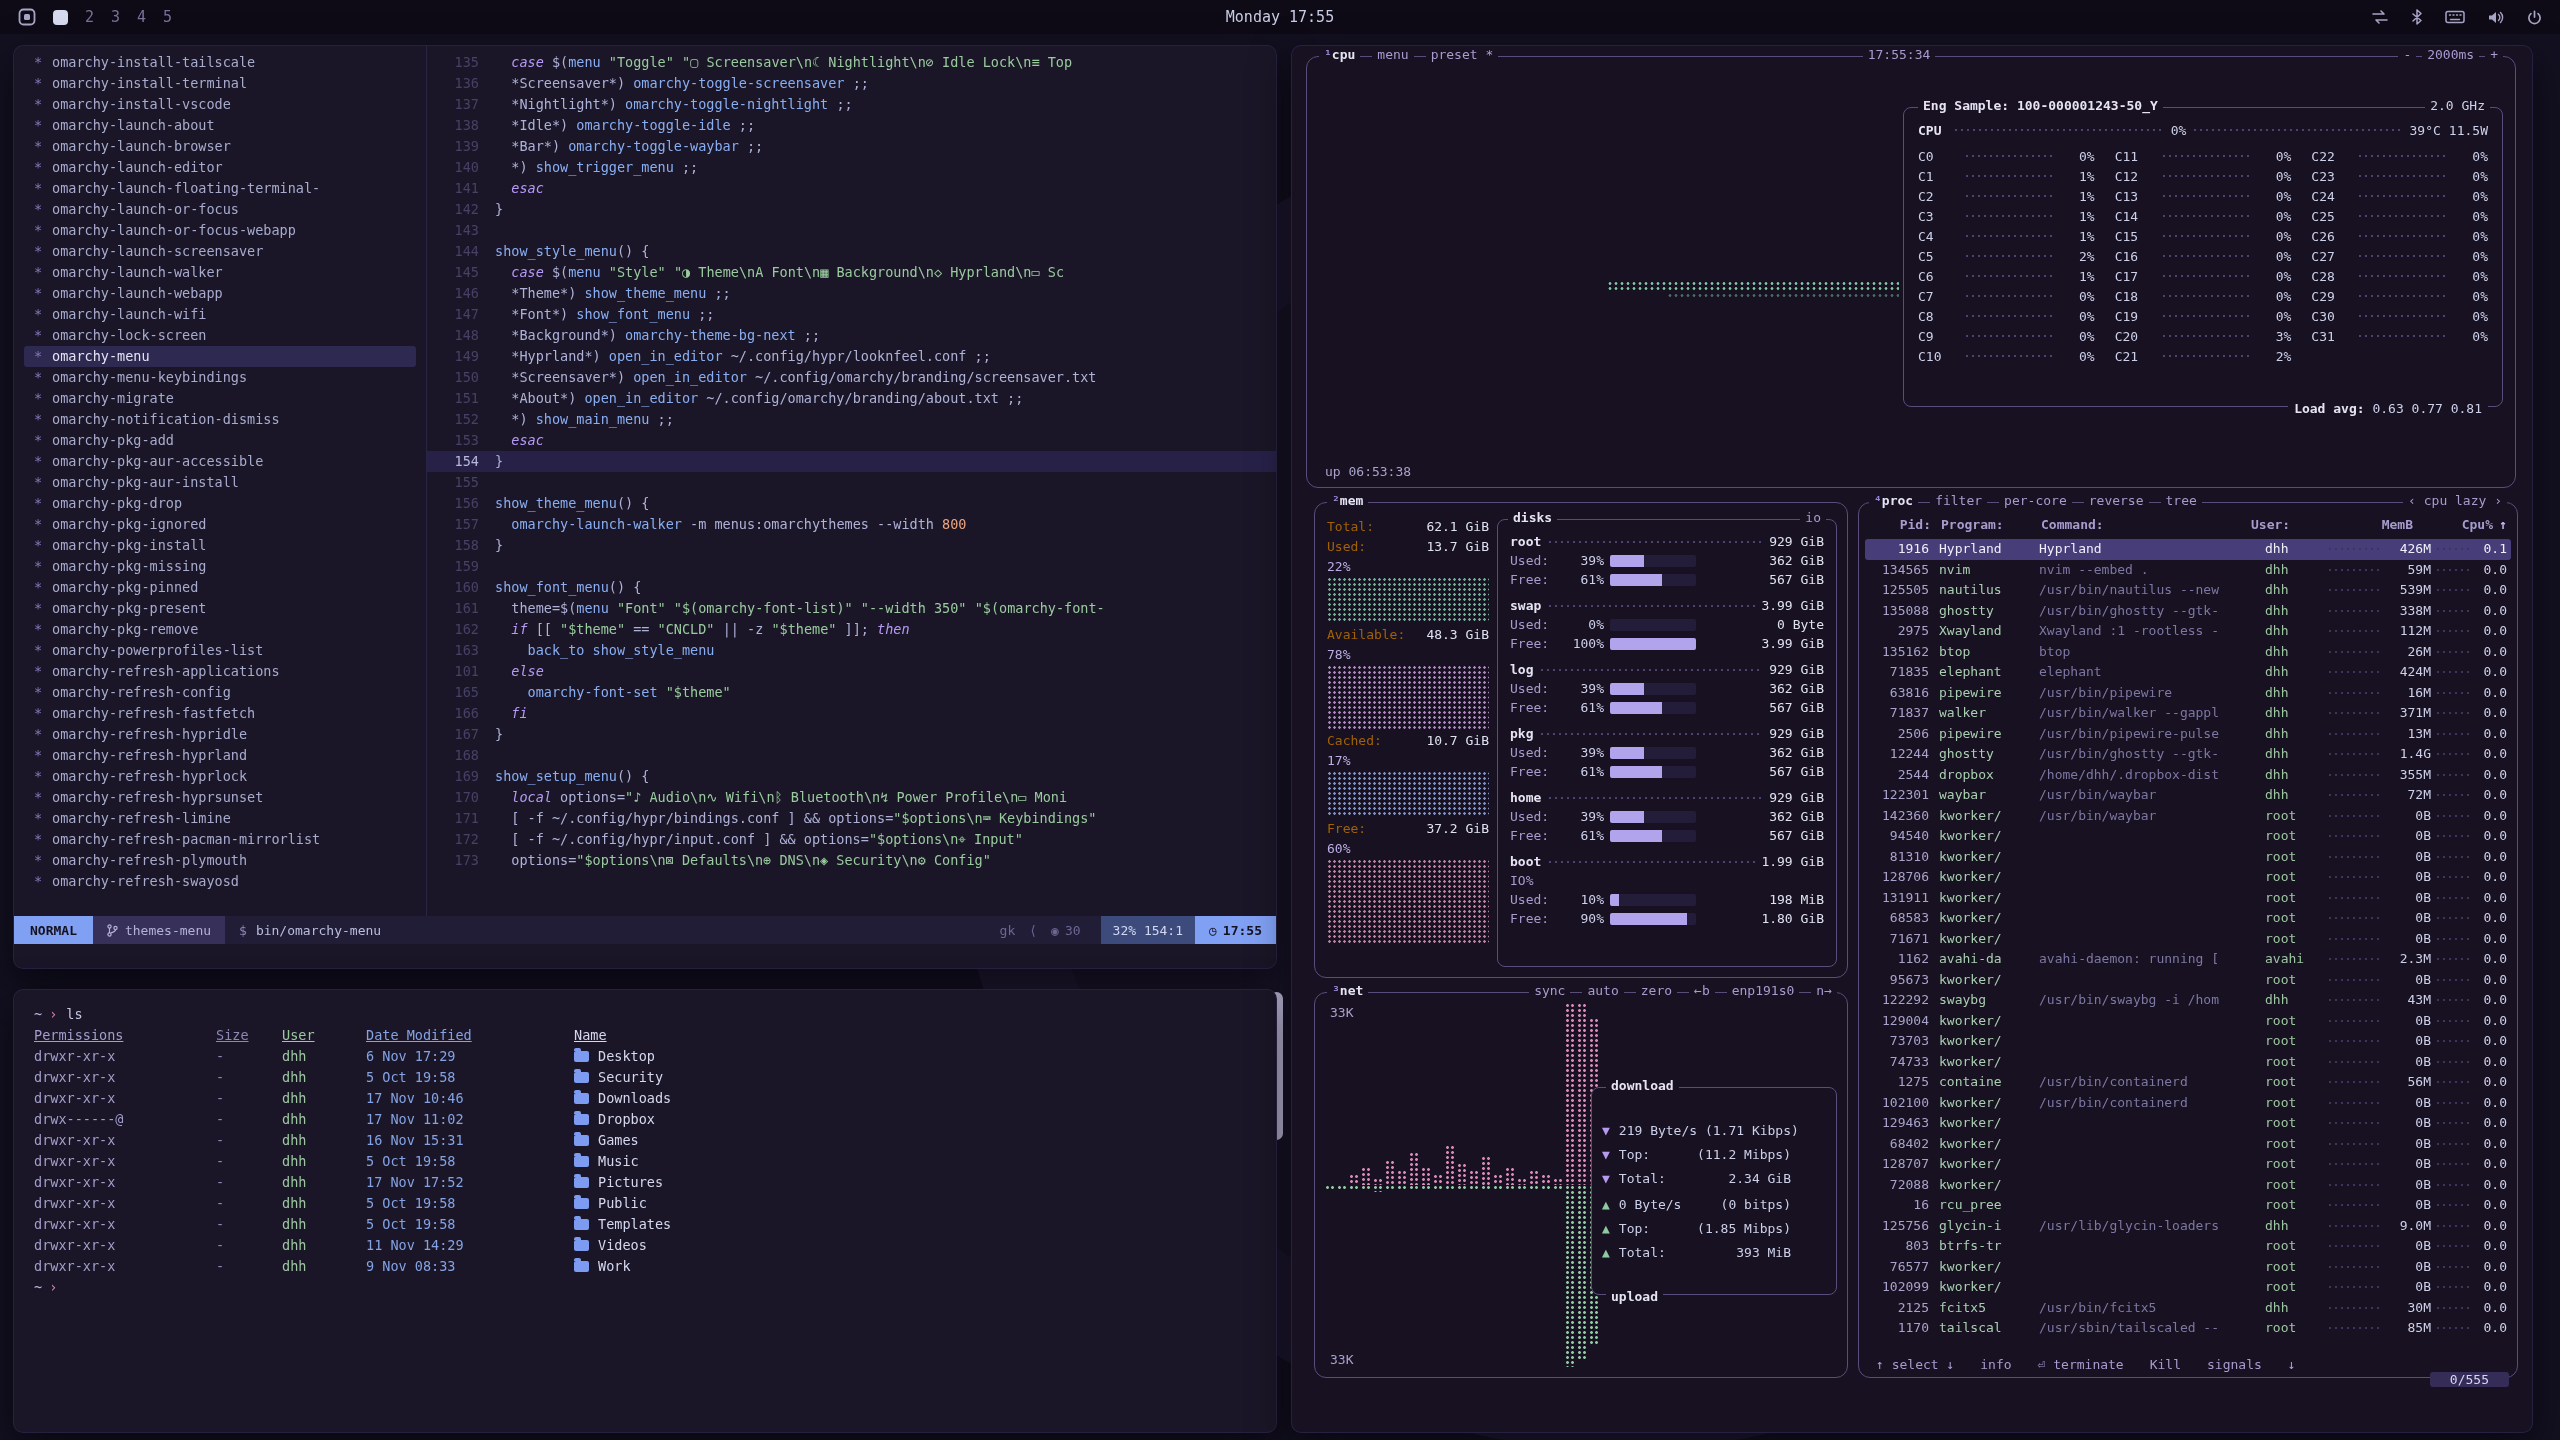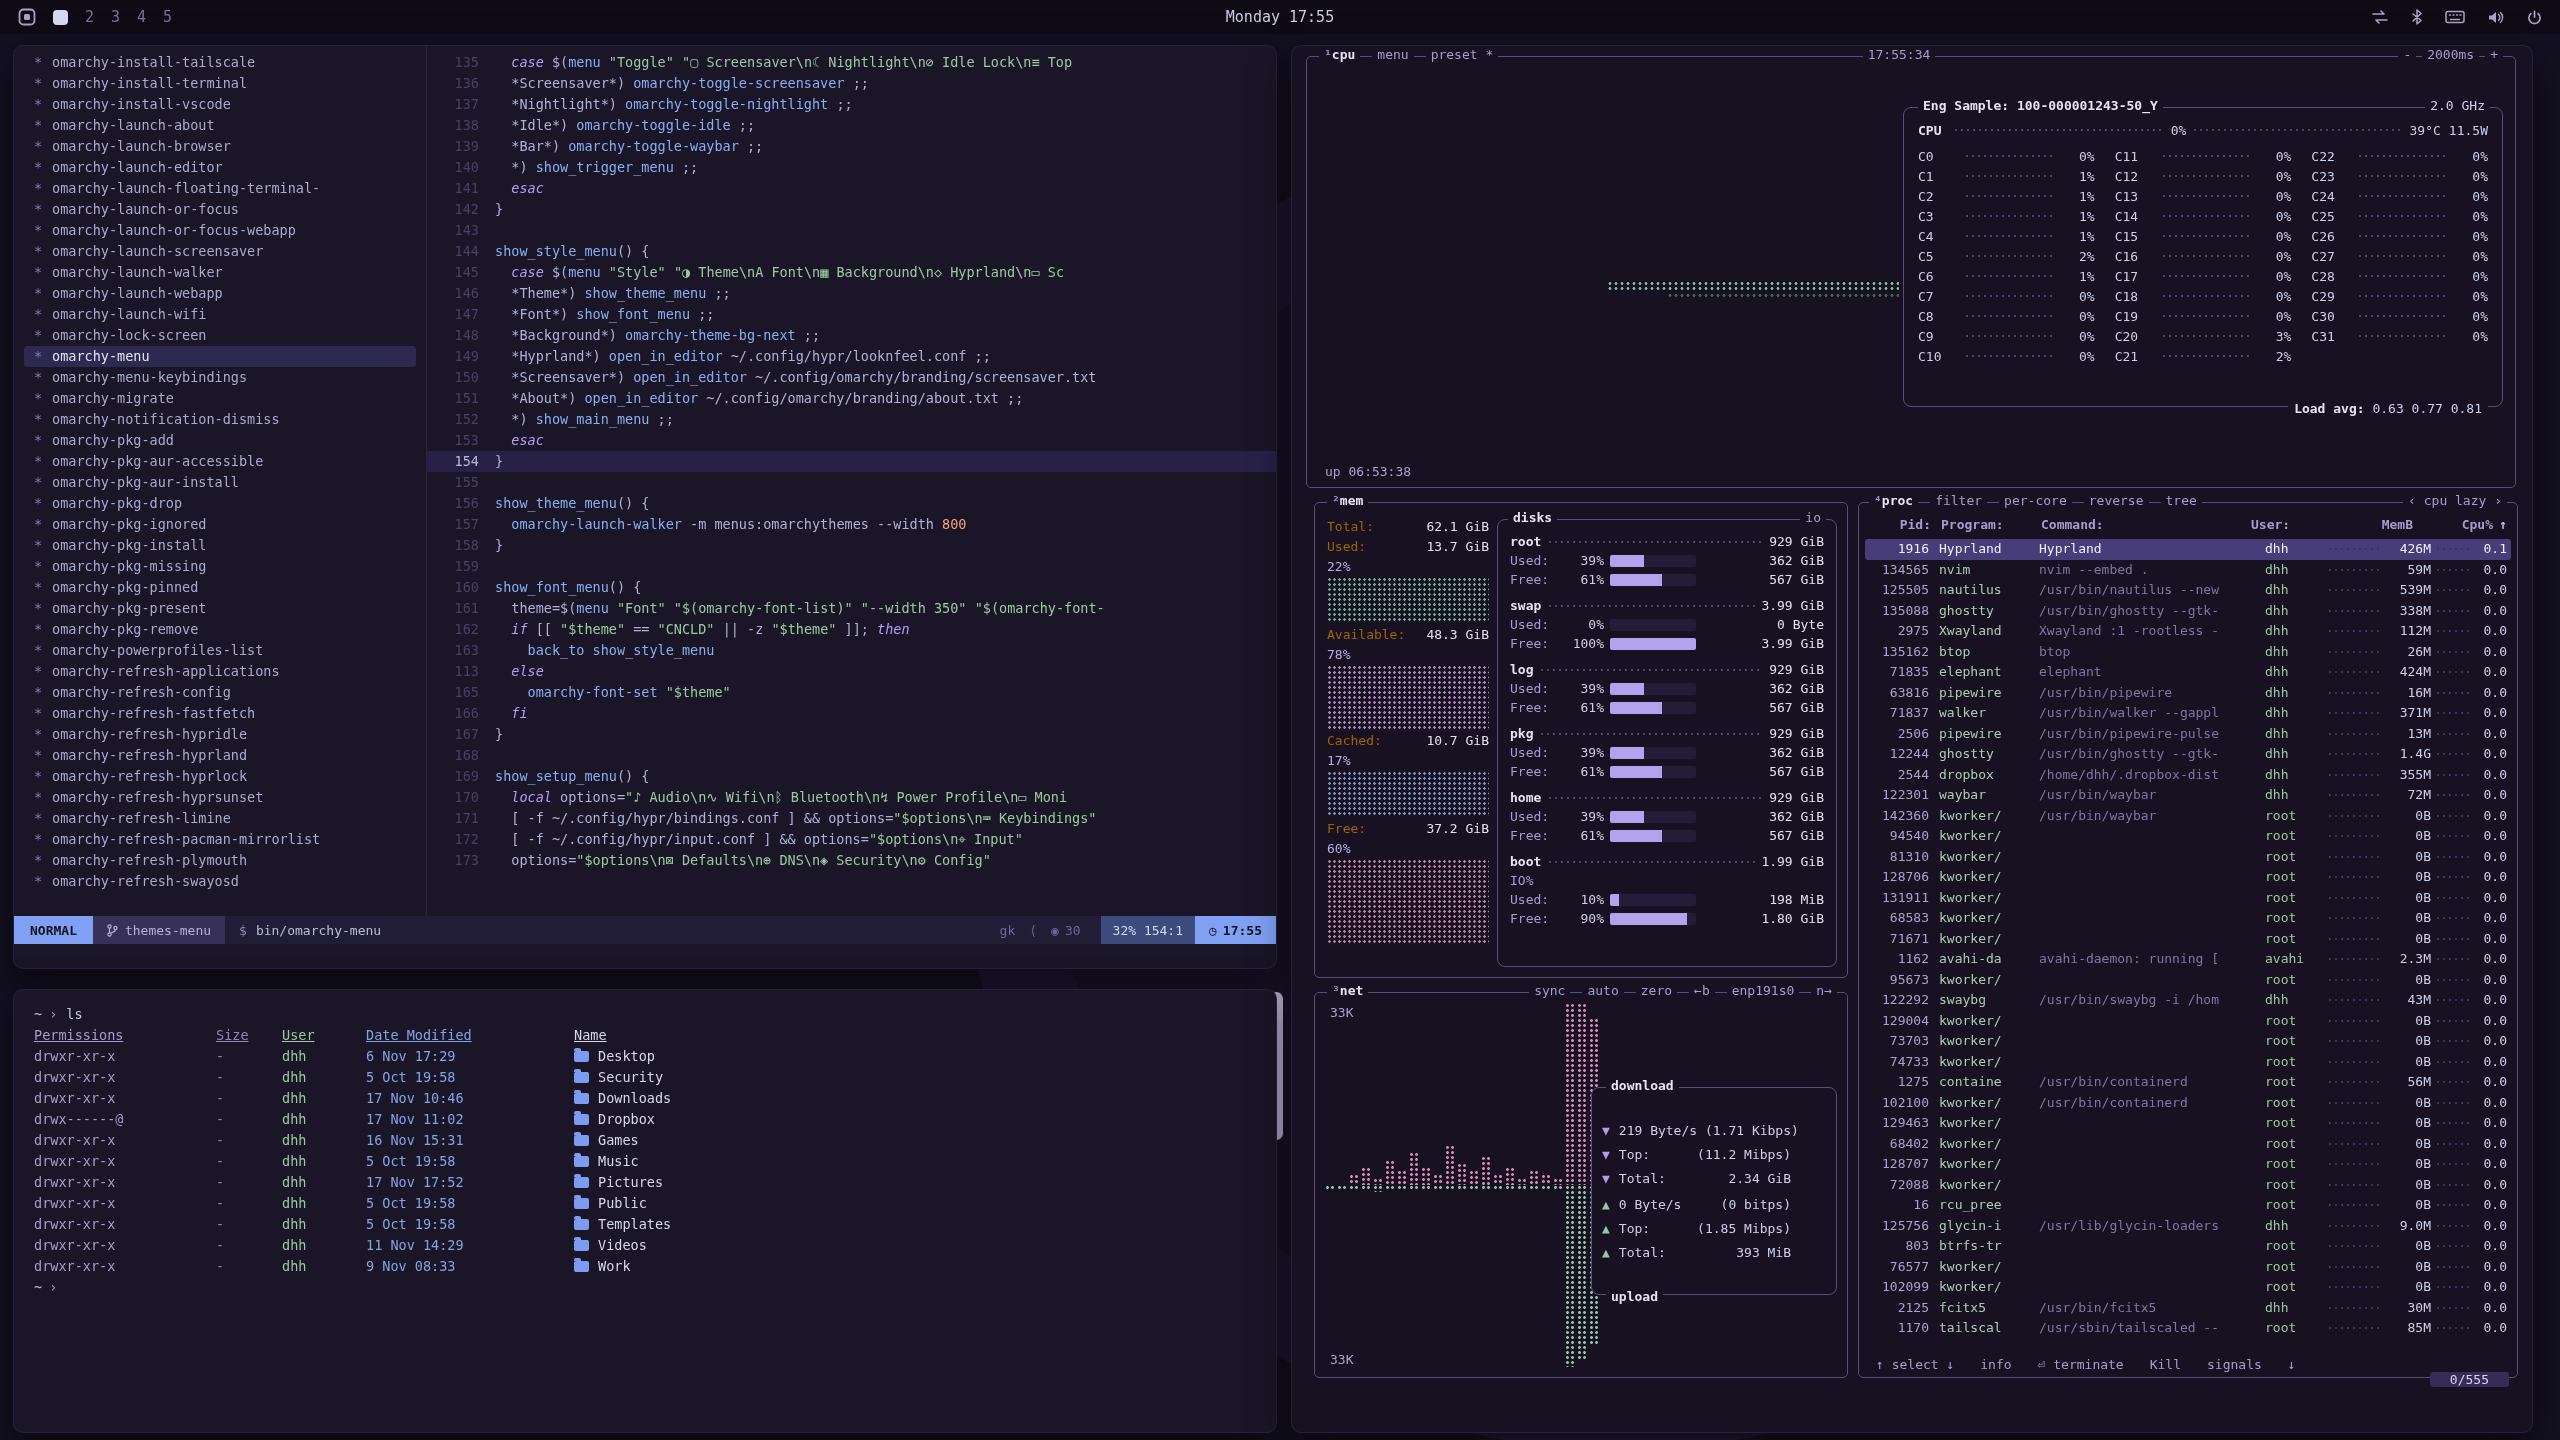--- a/index.html
+++ b/index.html
@@ -65,21 +65,21 @@
   .ls-row{display:flex;height:21px;align-items:center;}
   .c-perm{width:182px;color:#a39ecb;flex:none;}
   .c-size{width:66px;color:#8d88b4;flex:none;}
   .c-user{width:84px;color:#9dc7a0;flex:none;}
   .c-date{width:208px;color:#84a3e4;flex:none;}
   .c-name{flex:1;color:#d5d8ee;display:flex;align-items:center;}
   .folder{width:15px;height:11px;background:#7d9bf0;border-radius:2px;position:relative;display:inline-block;margin-right:9px;flex:none;}
   .folder:before{content:"";position:absolute;top:-3px;left:0;width:7px;height:3px;background:inherit;border-radius:2px 2px 0 0;}
 
   
-  .bbox{position:absolute;border:1px solid #5a4d7c;border-radius:5px;box-sizing:border-box;}
+  .bbox{position:absolute;border:1px solid #5a4d7c;border-radius:12px;box-sizing:border-box;}
   .blabel,.bbtn{background:#171121;padding:0 5px;white-space:pre;}
   .blabel{color:#e6e4f4;font-weight:bold;}
   .bbtn{color:#a79ccf;}
   .bsup{color:#9c8bd8;font-weight:bold;}
   .btop-top{position:absolute;top:-10px;display:flex;gap:12px;align-items:center;}
   .lead{flex:1;height:6px;margin:0 6px;background-image:radial-gradient(#4c4470 1.1px,transparent 1.5px);background-size:6px 6px;background-position:0 100%;}
   .dots-green{background-image:radial-gradient(#7ec9a4 1.2px,transparent 1.7px);background-size:6px 5px;}
 
   .cpu-box{left:14px;top:10px;width:1210px;height:432px;}
   .cpu-clock{position:absolute;top:-10px;left:46%;}
@@ -293,21 +293,21 @@
           <div class="code-line cur"><span class="gut">154</span><span class="code">}</span></div>
           <div class="code-line"><span class="gut">155</span><span class="code"></span></div>
           <div class="code-line"><span class="gut">156</span><span class="code"><span class="fn">show_theme_menu</span>() {</span></div>
           <div class="code-line"><span class="gut">157</span><span class="code">  <span class="fn">omarchy-launch-walker</span> -m menus:omarchythemes --width <span class="num">800</span></span></div>
           <div class="code-line"><span class="gut">158</span><span class="code">}</span></div>
           <div class="code-line"><span class="gut">159</span><span class="code"></span></div>
           <div class="code-line"><span class="gut">160</span><span class="code"><span class="fn">show_font_menu</span>() {</span></div>
           <div class="code-line"><span class="gut">161</span><span class="code">  theme=$(<span class="fn">menu</span> <span class="str">"Font"</span> <span class="str">"$(omarchy-font-list)"</span> <span class="str">"--width 350"</span> <span class="str">"$(omarchy-font-</span></span></div>
           <div class="code-line"><span class="gut">162</span><span class="code">  <span class="kw">if</span> [[ <span class="str">"$theme"</span> == <span class="str">"CNCLD"</span> || -z <span class="str">"$theme"</span> ]]; <span class="kw">then</span></span></div>
           <div class="code-line"><span class="gut">163</span><span class="code">    <span class="fn">back_to</span> <span class="fn">show_style_menu</span></span></div>
-          <div class="code-line"><span class="gut">113</span><span class="code">  <span class="kw">else</span></span></div>
+          <div class="code-line"><span class="gut">101</span><span class="code">  <span class="kw">else</span></span></div>
           <div class="code-line"><span class="gut">165</span><span class="code">    <span class="fn">omarchy-font-set</span> <span class="str">"$theme"</span></span></div>
           <div class="code-line"><span class="gut">166</span><span class="code">  <span class="kw">fi</span></span></div>
           <div class="code-line"><span class="gut">167</span><span class="code">}</span></div>
           <div class="code-line"><span class="gut">168</span><span class="code"></span></div>
           <div class="code-line"><span class="gut">169</span><span class="code"><span class="fn">show_setup_menu</span>() {</span></div>
           <div class="code-line"><span class="gut">170</span><span class="code">  <span class="kw">local</span> options=<span class="str">"♪ Audio\n∿ Wifi\nᛒ Bluetooth\n↯ Power Profile\n▭ Moni</span></span></div>
           <div class="code-line"><span class="gut">171</span><span class="code">  [ -f ~/.config/hypr/bindings.conf ] &amp;&amp; options=<span class="str">"$options\n⌨ Keybindings"</span></span></div>
           <div class="code-line"><span class="gut">172</span><span class="code">  [ -f ~/.config/hypr/input.conf ] &amp;&amp; options=<span class="str">"$options\n⌖ Input"</span></span></div>
           <div class="code-line"><span class="gut">173</span><span class="code">  options=<span class="str">"$options\n⊠ Defaults\n⊕ DNS\n◈ Security\n⚙ Config"</span></span></div>
         </div>

